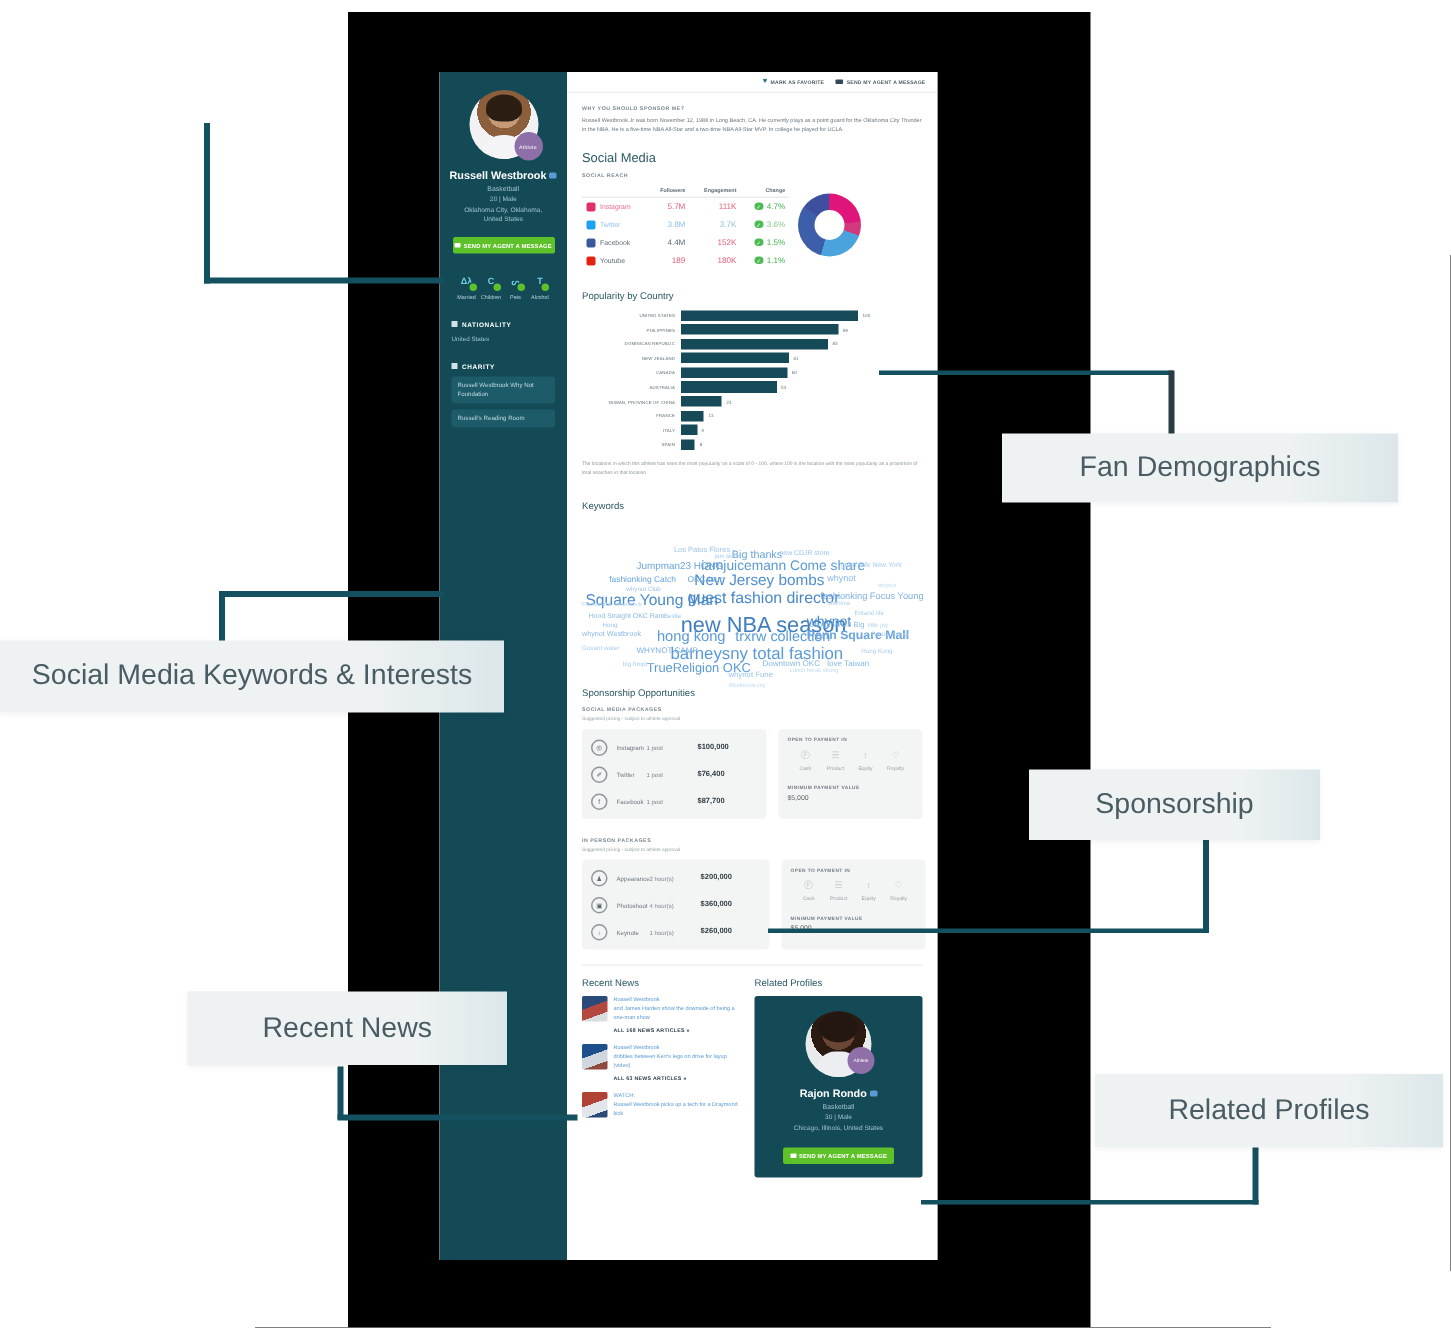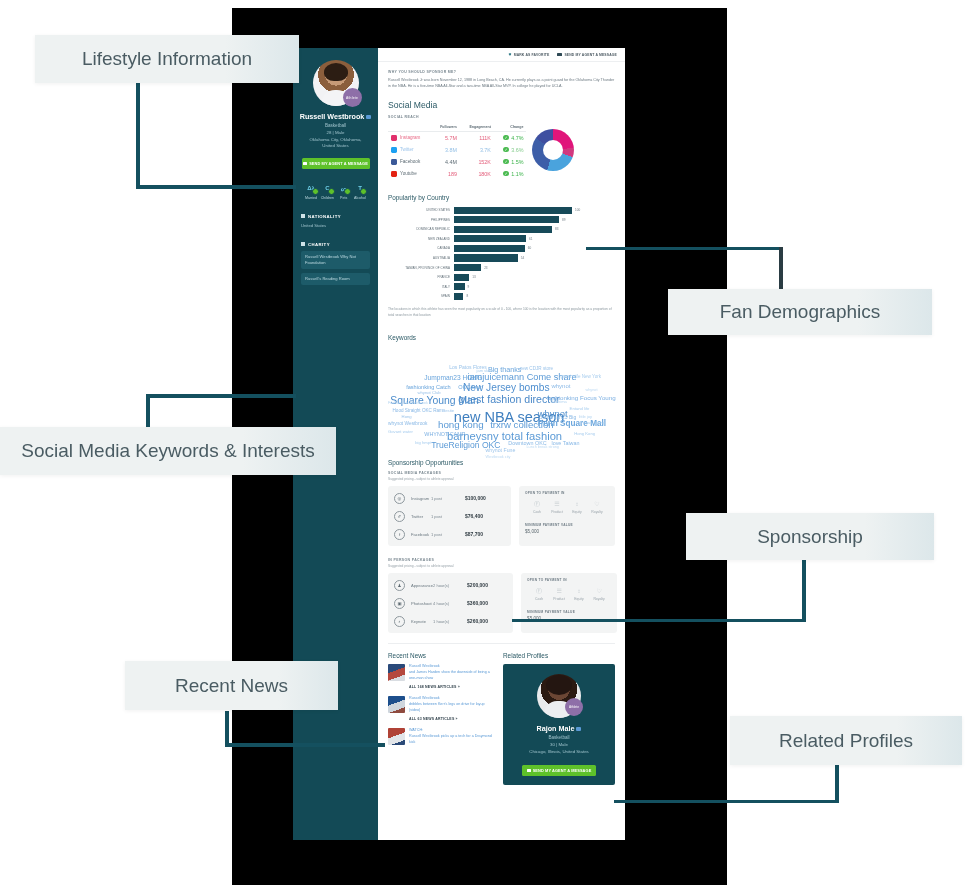--- a/index.html
+++ b/index.html
@@ -519,21 +519,21 @@
             </div>
           </div>
 
           <div class="rel">
             <div class="h3">Related Profiles</div>
             <div class="rcard">
               <div class="ravatar">
                 <div class="rav"></div>
                 <div class="rbadge">Athlete</div>
               </div>
-              <div class="p-name"><span>Rajon Male</span><span class="vb"></span></div>
+              <div class="p-name"><span>Rajon Rondo</span><span class="vb"></span></div>
               <div class="p-sport">Basketball</div>
               <div class="p-meta">30  |  Male</div>
               <div class="p-loc">Chicago, Illinois, United States</div>
               <div class="btn-green" style="width:74px;margin-top:9px">
                 <span class="env"></span>
                 <span>SEND MY AGENT A MESSAGE</span>
               </div>
             </div>
           </div>
         </div>
@@ -561,33 +561,30 @@
   </div>
   <div class="conn">
     <i style="left:225px;top:711px;width:4px;height:35px;"></i>
     <i style="left:225px;top:743px;width:160px;height:4px;"></i>
   </div>
   <div class="conn">
     <i style="left:614px;top:800px;width:225px;height:3px;"></i>
     <i style="left:835px;top:763px;width:4px;height:40px;"></i>
   </div>
 
-  <div class="callout" style="left:35px;top:35px;width:264px;height:48px;font-size:19px;">
-    <span>Lifestyle Information</span>
-  </div>
 
   <div class="callout" style="left:668px;top:289px;width:264px;height:46px;font-size:19px;">
     <span>Fan Demographics</span>
   </div>
 
   <div class="callout" style="left:0px;top:427px;width:336px;height:48px;font-size:19px;">
     <span>Social Media Keywords &amp; Interests</span>
   </div>
 
-  <div class="callout" style="left:686px;top:513px;width:248px;height:47px;font-size:19px;">
+  <div class="callout" style="left:686px;top:513px;width:194px;height:47px;font-size:19px;">
     <span>Sponsorship</span>
   </div>
 
   <div class="callout" style="left:125px;top:661px;width:213px;height:49px;font-size:19px;">
     <span>Recent News</span>
   </div>
 
   <div class="callout" style="left:730px;top:716px;width:232px;height:49px;font-size:19px;">
     <span>Related Profiles</span>
   </div>

